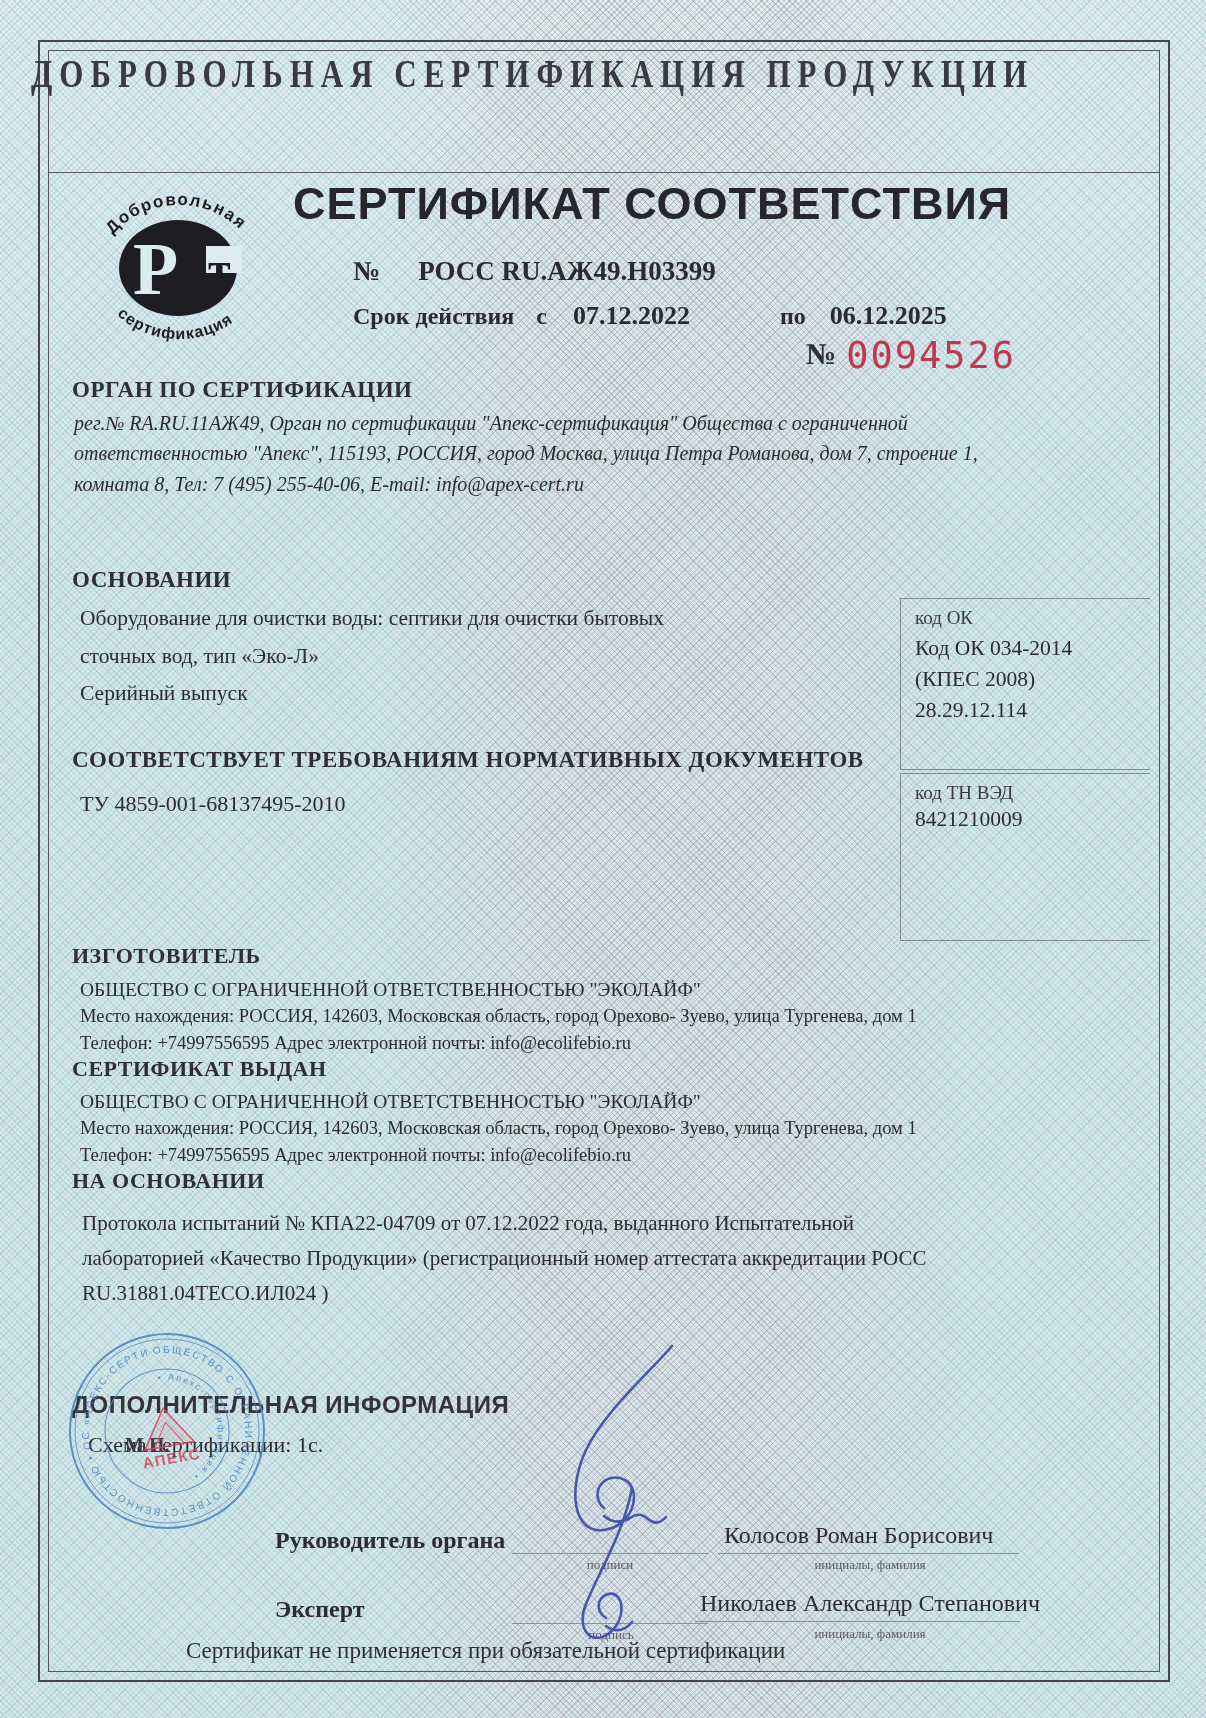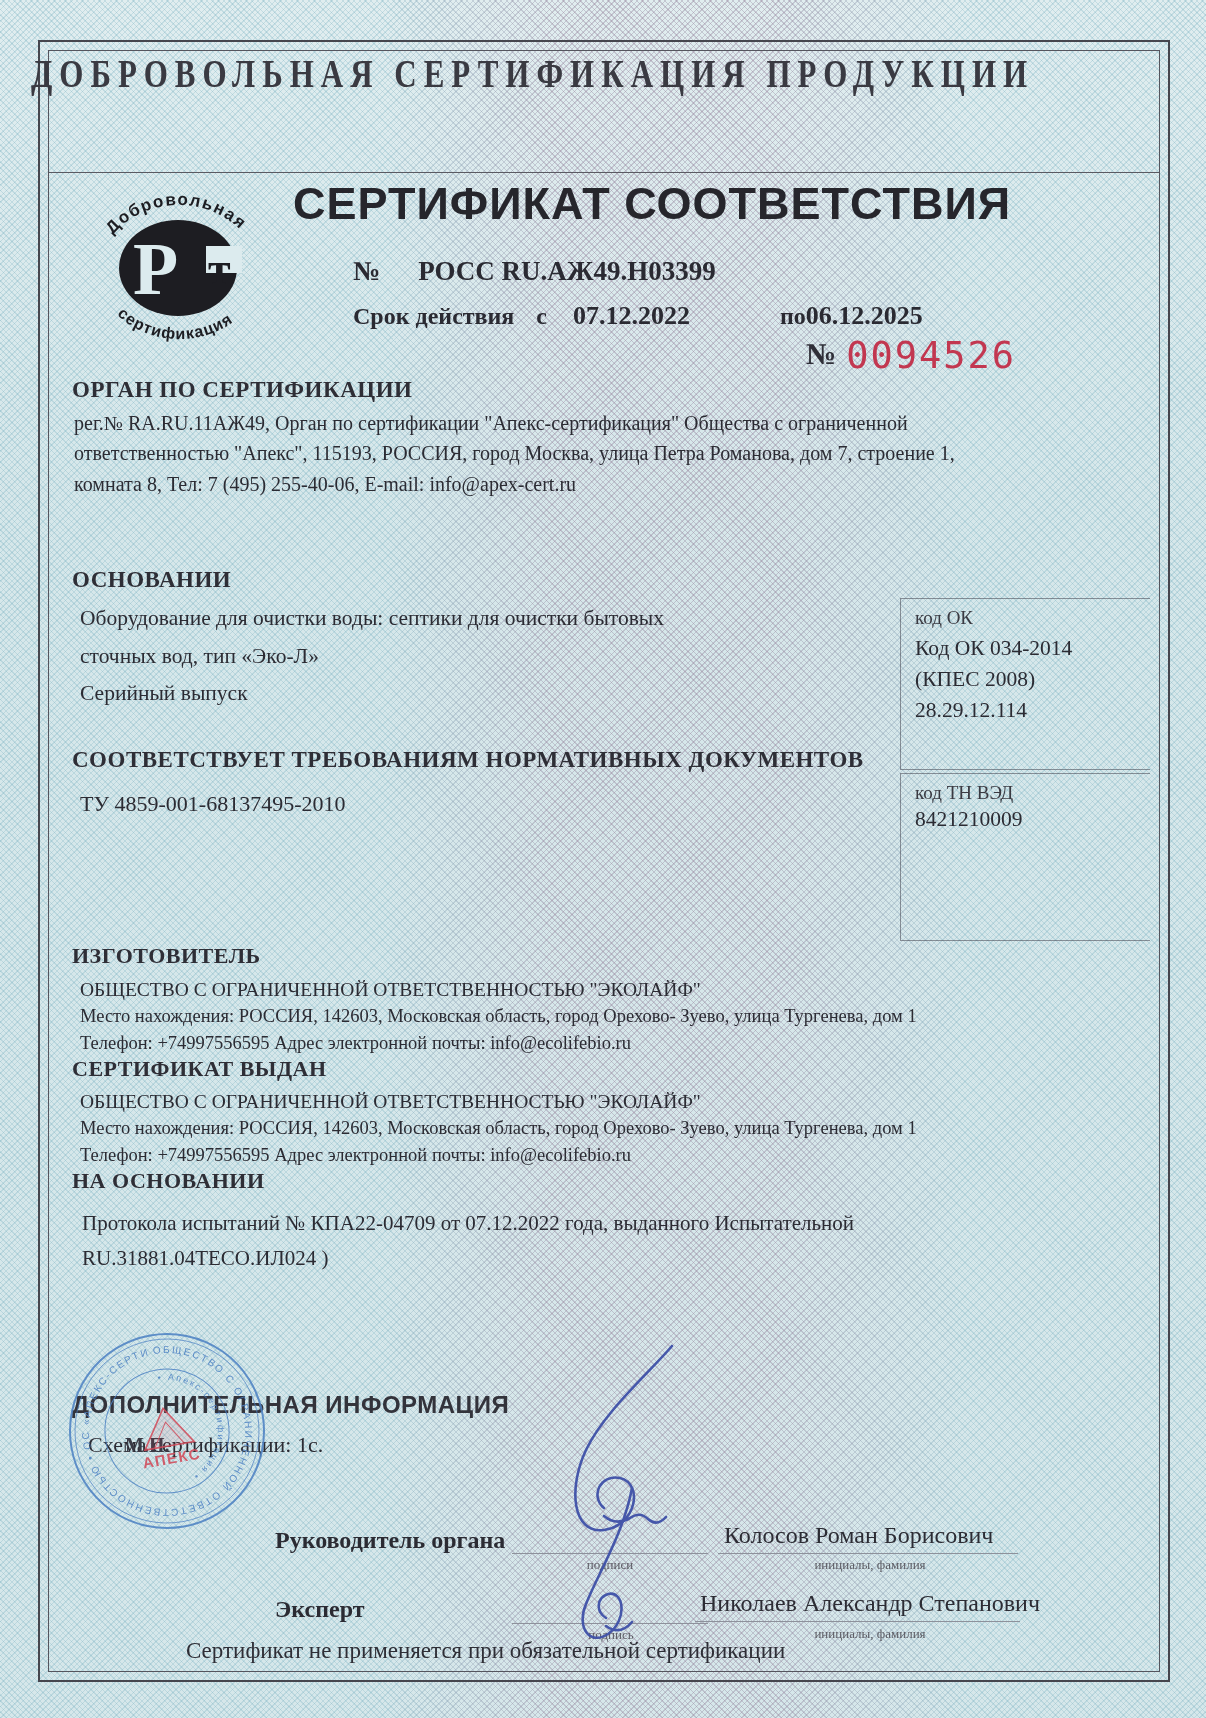--- a/index.html
+++ b/index.html
@@ -29,21 +29,21 @@
     letter-spacing:7px;color:#3a3a42;padding-left:31px;}
   .header-title span{display:inline-block;transform:scaleY(1.28);}
   .header-rule{left:49px;right:47px;top:172px;border-top:1.6px solid #5a5a62;height:0;}
   .doc-title{left:293px;top:178px;width:740px;
     font-family:"Liberation Sans",sans-serif;font-weight:bold;font-size:45px;
     letter-spacing:1px;color:#26262c;white-space:nowrap;}
   .certno-row{left:353px;top:256px;font-size:27px;font-weight:bold;color:#2a2a32;white-space:nowrap;}
   .certno-row .num-sign{margin-right:38px;}
   .validity-row{left:353px;top:301px;font-size:24px;font-weight:bold;color:#2a2a32;white-space:nowrap;}
   .validity-row .gap1{margin-left:22px;} .validity-row .gap2{margin-left:26px;font-size:26px;}
-  .validity-row .gap3{margin-left:90px;} .validity-row .gap4{font-size:26px;}
+  .validity-row .gap3{margin-left:90px;} .validity-row .gap4{margin-left:24px;font-size:26px;}
   .serial-row{left:806px;top:334px;white-space:nowrap;}
   .serial-row .num-sign{font-size:30px;font-weight:bold;color:#2f2f38;vertical-align:4px;}
   .serial-number{font-family:"DejaVu Sans Mono",monospace;font-size:37px;letter-spacing:2px;
     color:#c23750;margin-left:10px;}
   .sec-head{font-family:"Liberation Serif",serif;font-weight:bold;font-size:23px;
     color:#2e2e36;letter-spacing:.5px;white-space:nowrap;}
   .sec-head-sans{font-family:"Liberation Sans",sans-serif;font-weight:bold;font-size:24px;
     color:#33333b;letter-spacing:.5px;white-space:nowrap;text-align:center;}
   .body-text{font-size:20px;line-height:1.52;color:#2b2b33;}
   .line{white-space:nowrap;}
@@ -102,21 +102,21 @@
 
   <div class="abs validity-row">
     <span>Срок действия</span><span class="gap1">с</span><span class="gap2">07.12.2022</span><span class="gap3">по</span><span class="gap4">06.12.2025</span>
   </div>
 
   <div class="abs serial-row">
     <span class="num-sign">№</span><span class="serial-number">0094526</span>
   </div>
 
   <div class="abs sec-head" style="left:72px;top:377px;">ОРГАН ПО СЕРТИФИКАЦИИ</div>
-  <div class="abs body-text" style="left:74px;top:408px;width:945px;">рег.№ RA.RU.11АЖ49, Орган по сертификации "Апекс-сертификация" Общества с ограниченной ответственностью "Апекс", 115193, РОССИЯ, город Москва, улица Петра Романова, дом 7, строение 1, комната 8, Тел: 7 (495) 255-40-06, E-mail: info@apex-cert.ru</div>
+  <div class="abs body-text" style="left:74px;top:408px;width:945px;font-style:italic;">рег.№ RA.RU.11АЖ49, Орган по сертификации "Апекс-сертификация" Общества с ограниченной ответственностью "Апекс", 115193, РОССИЯ, город Москва, улица Петра Романова, дом 7, строение 1, комната 8, Тел: 7 (495) 255-40-06, E-mail: info@apex-cert.ru</div>
 
   <div class="abs sec-head" style="left:72px;top:567px;">ОСНОВАНИИ</div>
   <div class="abs body-text" style="left:80px;top:600px;font-size:21.5px;line-height:1.75;">
     <div class="line">Оборудование для очистки воды: септики для очистки бытовых</div>
     <div class="line">сточных вод, тип «Эко-Л»</div>
     <div class="line">Серийный выпуск</div>
   </div>
 
   <div class="abs code-box" style="left:900px;top:598px;width:250px;height:172px;padding:8px 0 0 14px;box-sizing:border-box;">
     <div class="code-label">код ОК</div>
@@ -143,20 +143,21 @@
   <div class="abs sec-head" style="left:72px;top:1056px;font-size:22px;">СЕРТИФИКАТ ВЫДАН</div>
   <div class="abs" style="left:80px;top:1088px;">
     <div class="line" style="font-size:19.5px;line-height:1.4;">ОБЩЕСТВО С ОГРАНИЧЕННОЙ ОТВЕТСТВЕННОСТЬЮ "ЭКОЛАЙФ"</div>
     <div class="line" style="font-size:18.5px;line-height:1.42;">Место нахождения: РОССИЯ, 142603, Московская область, город Орехово- Зуево, улица Тургенева, дом 1</div>
     <div class="line" style="font-size:18.5px;line-height:1.42;">Телефон: +74997556595 Адрес электронной почты: info@ecolifebio.ru</div>
   </div>
 
   <div class="abs sec-head" style="left:72px;top:1168px;font-size:22px;">НА ОСНОВАНИИ</div>
   <div class="abs" style="left:82px;top:1206px;font-size:21px;line-height:1.67;">
     <div class="line">Протокола испытаний № КПА22-04709 от 07.12.2022 года, выданного Испытательной</div>
+    <div class="line">лабораторией «Качество Продукции» (регистрационный номер аттестата аккредитации РОСС</div>
     <div class="line">RU.31881.04ТЕСО.ИЛ024 )</div>
   </div>
 
   <div class="abs sec-head-sans" style="left:72px;top:1391px;">ДОПОЛНИТЕЛЬНАЯ ИНФОРМАЦИЯ</div>
   <div class="abs body-text" style="left:88px;top:1428px;font-size:22px;">Схема сертификации: 1с.</div>
 
   <div class="abs mp" style="left:125px;top:1434px;">М.П.</div>
 
   <div class="abs" style="left:58px;top:1322px;opacity:.88;">
     <svg width="218" height="218" viewBox="0 0 218 218">

